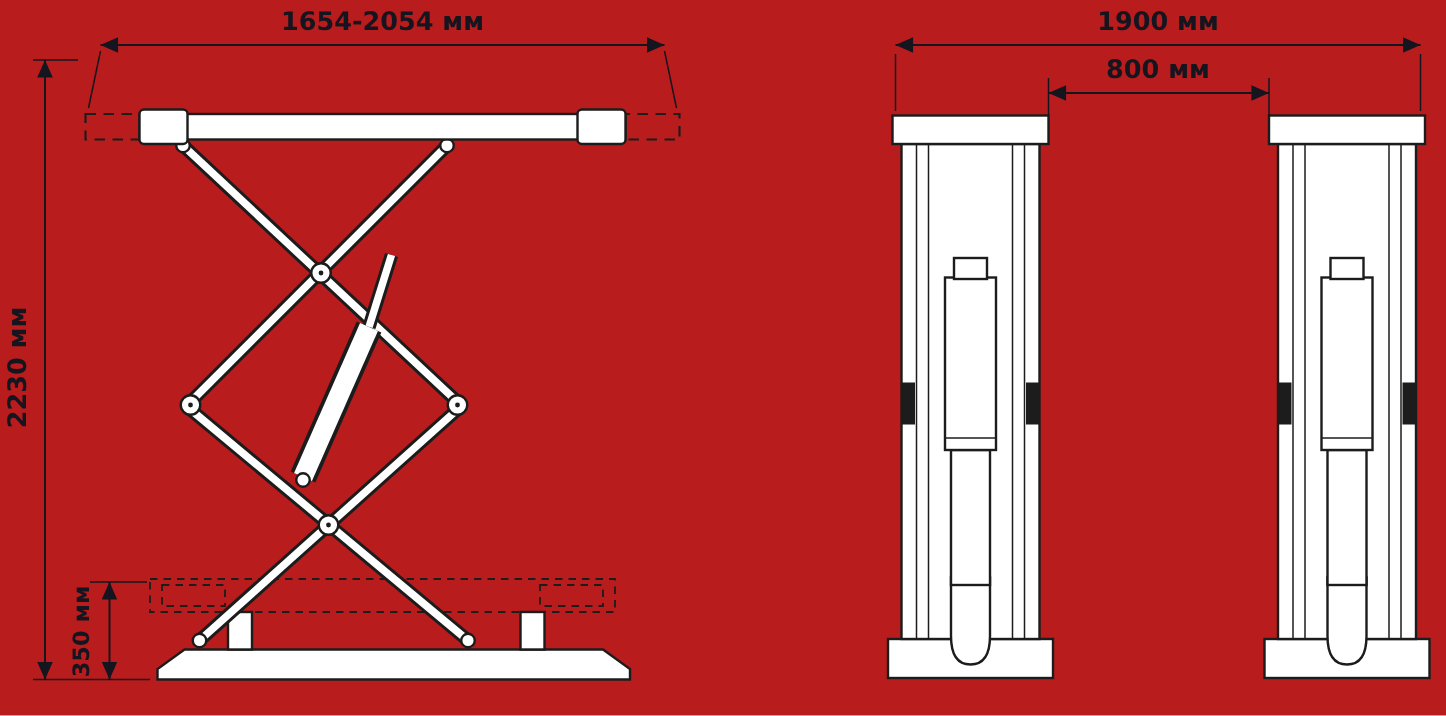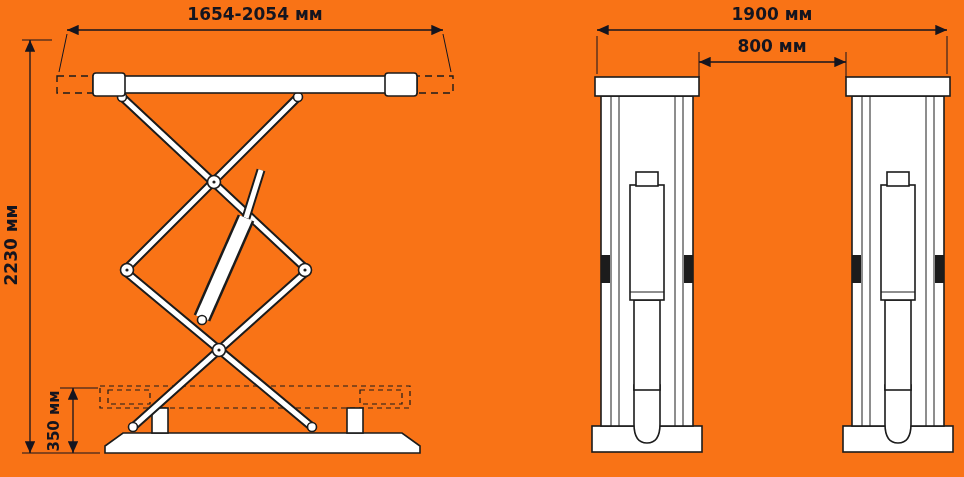--- a/index.html
+++ b/index.html
@@ -1,19 +1,19 @@
 <!DOCTYPE html>
 <html><head>
 <meta charset="utf-8">
 <style>
   html,body{margin:0;padding:0;background:#ffffff;}
   .stage{
     position:relative;
     width:964px;height:477px;
-    background:#f97316;
+    background:#b91c1c;
     font-family:"DejaVu Sans","Liberation Sans",sans-serif;
     overflow:hidden;
   }
   svg{display:block;}
   
   .ln   {stroke:#1c1c1c;stroke-width:1.6;fill:none;}
   .lnthin{stroke:#1c1c1c;stroke-width:1;fill:none;}
   .fillw{fill:#ffffff;}
   .dash {stroke:#1c1c1c;stroke-width:1.4;fill:none;stroke-dasharray:7 5;}
   .dash2{stroke:#1c1c1c;stroke-width:1.2;fill:none;stroke-dasharray:5 4;}

